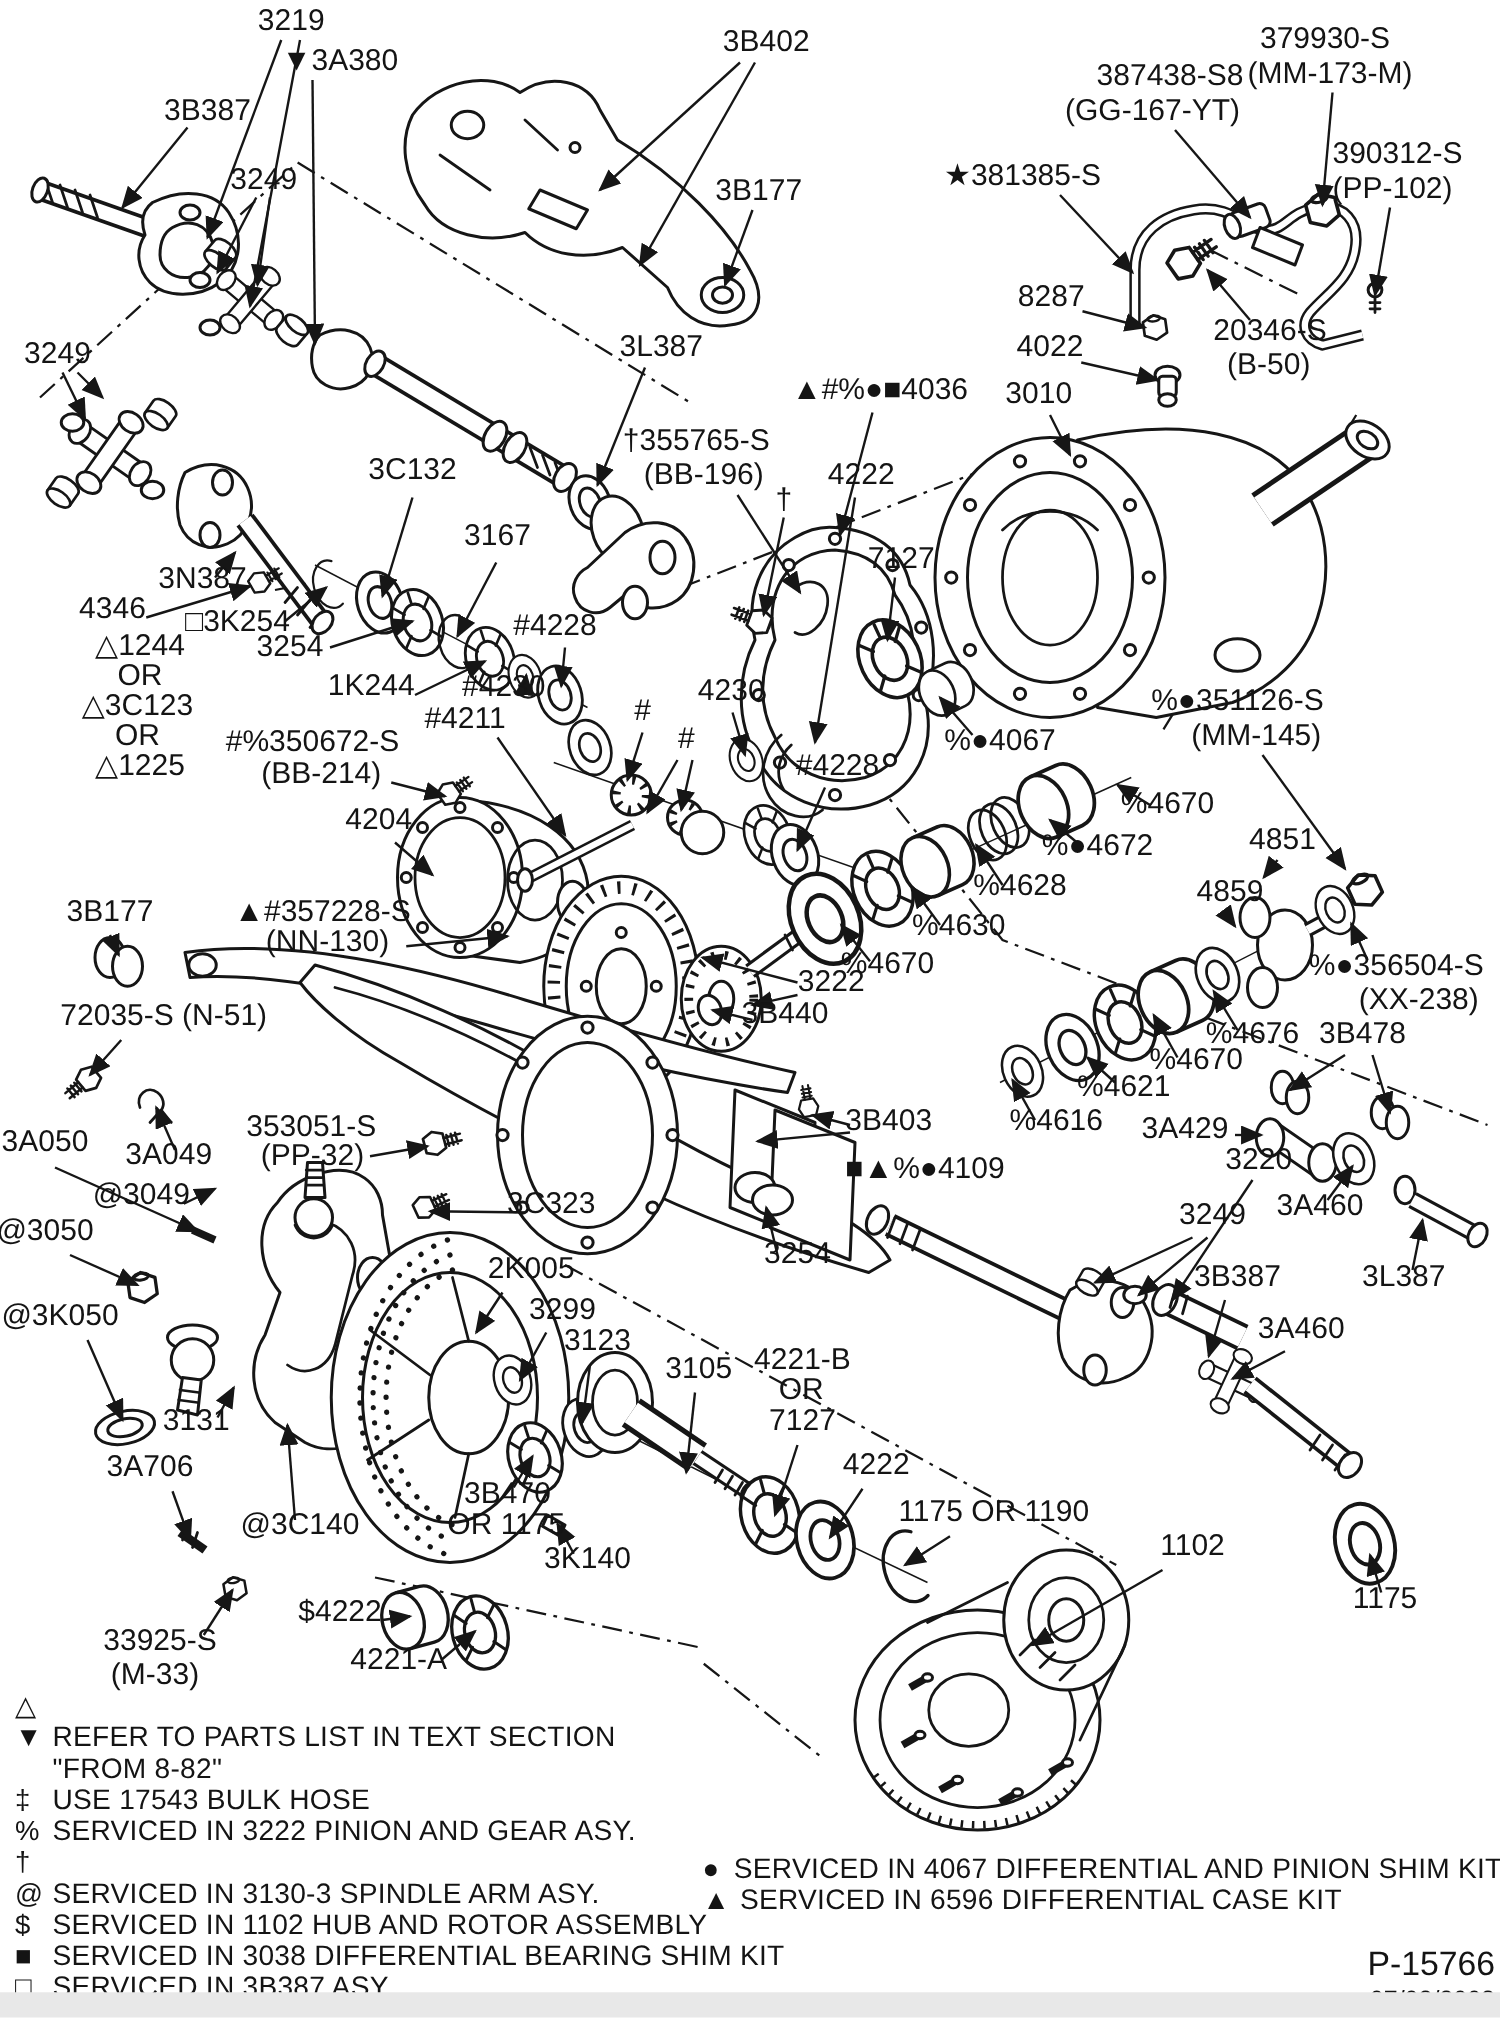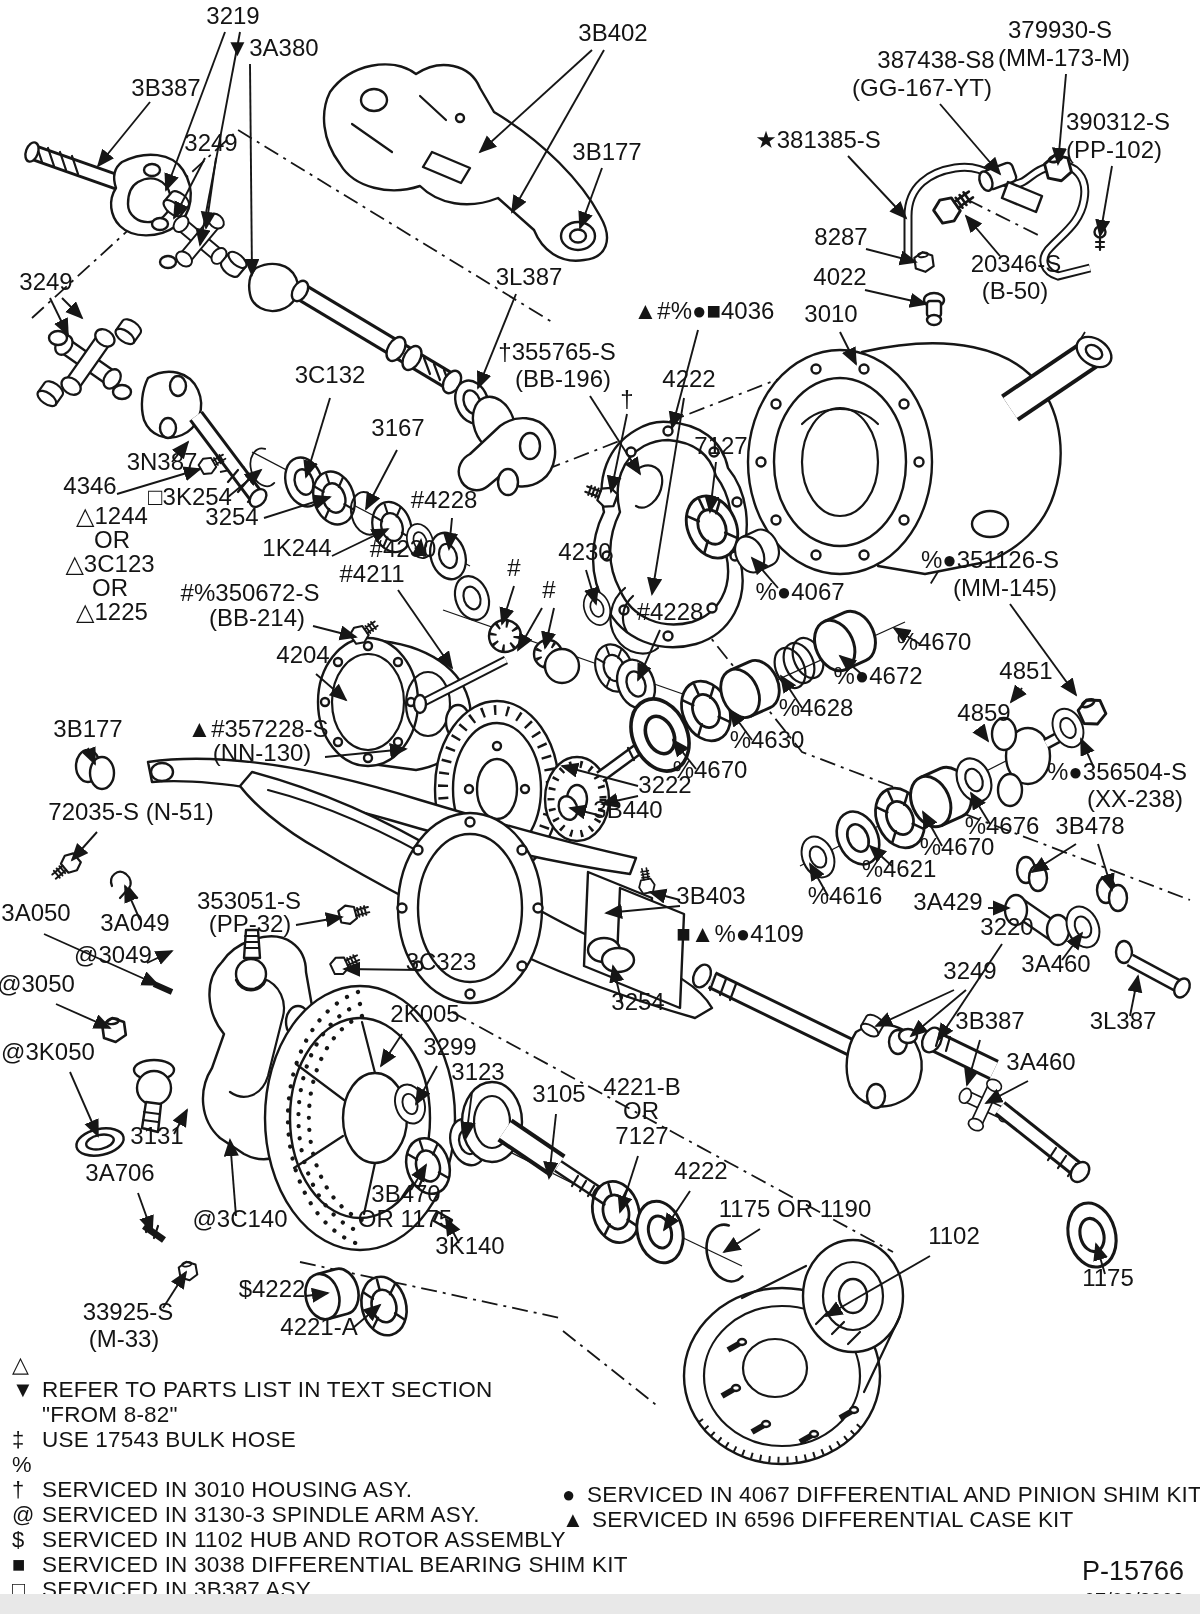--- a/index.html
+++ b/index.html
@@ -15,21 +15,21 @@
   .dots{fill:none;stroke:#161616;stroke-width:4.2;stroke-dasharray:0.1 12;stroke-linecap:round;}
   .teeth{fill:none;stroke:#161616;}
   .lbl{font-family:"Liberation Sans",sans-serif;font-size:24px;fill:#141414;}
   
   .legend-col{position:absolute;}
   #legend-left{left:12px;top:1352px;width:640px;}
   #legend-right{left:562px;top:1482px;width:640px;}
   .lg-row{display:flex;align-items:baseline;height:25px;white-space:nowrap;}
   .lg-sym{display:inline-block;width:30px;font-size:22px;color:#141414;}
   .lg-text{font-size:22.5px;color:#141414;letter-spacing:0.2px;}
-  .footer{position:absolute;right:16px;top:1556px;text-align:right;color:#141414;}
+  .footer{position:absolute;right:4px;top:1556px;text-align:right;color:#141414;}
   #pnum{font-size:27px;}
   #pdate{font-size:20px;margin-top:2px;}
 </style>
 </head>
 <body>
 
 <div class="stage">
 
 <svg width="1200" height="1614" viewBox="0 0 1200 1614">
 <defs>
@@ -672,24 +672,24 @@
       <div class="lg-row">
         <span class="lg-sym"></span>
         <span class="lg-text">"FROM 8-82"</span>
       </div>
       <div class="lg-row">
         <span class="lg-sym">‡</span>
         <span class="lg-text">USE 17543 BULK HOSE</span>
       </div>
       <div class="lg-row">
         <span class="lg-sym">%</span>
+        <span class="lg-text">SERVICED IN 3222 PINION AND GEAR ASY.</span>
       </div>
       <div class="lg-row">
         <span class="lg-sym">†</span>
-        <span class="lg-text">SERVICED IN 3010 HOUSING ASY.</span>
       </div>
       <div class="lg-row">
         <span class="lg-sym">@</span>
         <span class="lg-text">SERVICED IN 3130-3 SPINDLE ARM ASY.</span>
       </div>
       <div class="lg-row">
         <span class="lg-sym">$</span>
         <span class="lg-text">SERVICED IN 1102 HUB AND ROTOR ASSEMBLY</span>
       </div>
       <div class="lg-row">

